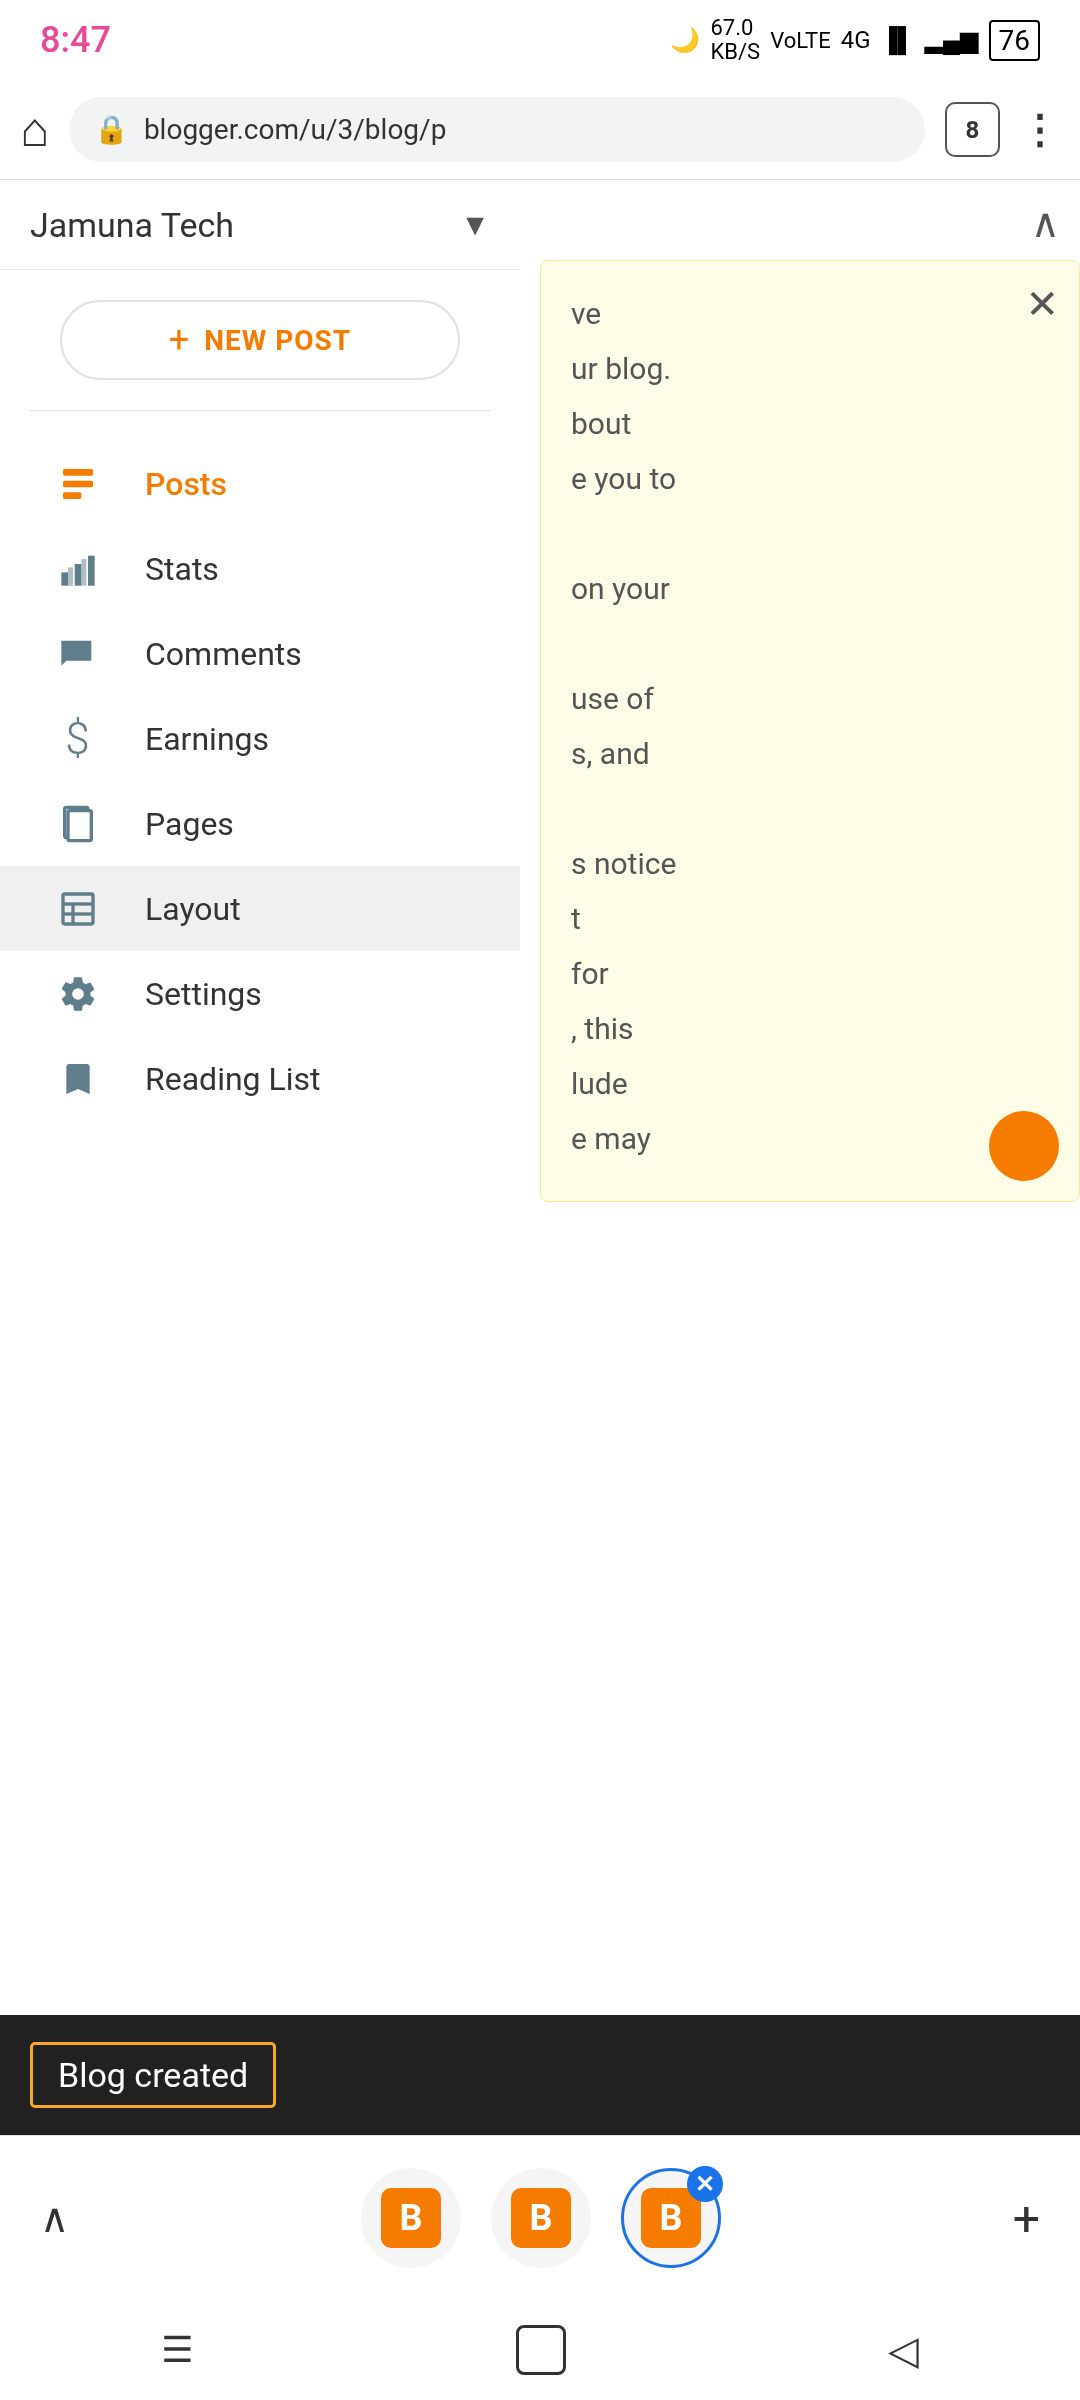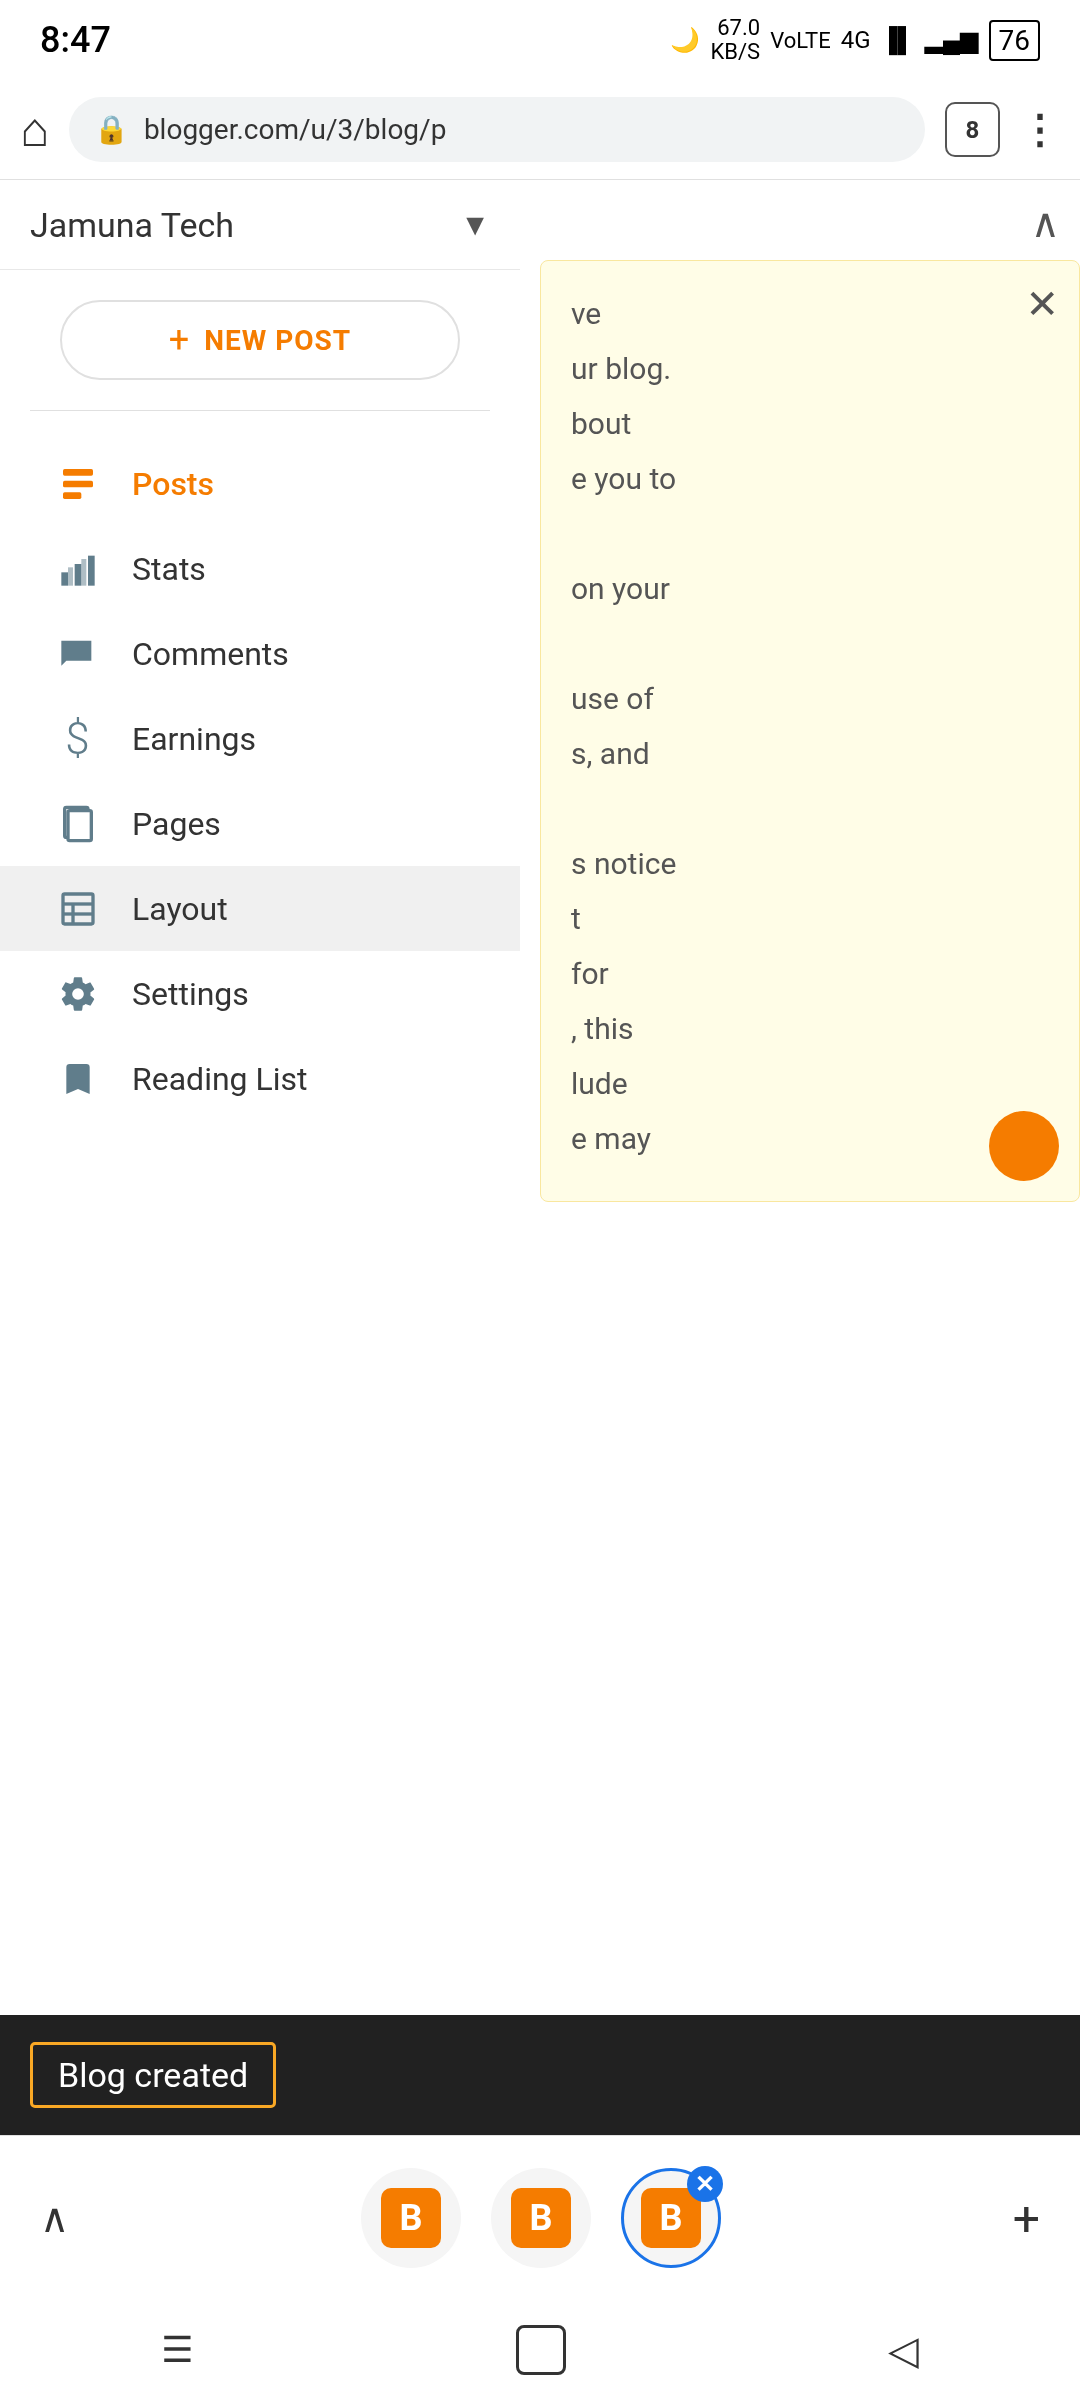--- a/index.html
+++ b/index.html
@@ -21,21 +21,21 @@
       background: #fff;
       display: flex;
       align-items: center;
       justify-content: space-between;
       padding: 0 40px;
     }
 
     .status-time {
       font-size: 36px;
       font-weight: 500;
-      color: #000000;
+      color: #ec4899;
     }
 
     .status-icons {
       display: flex;
       align-items: center;
       gap: 10px;
       font-size: 28px;
       color: #000;
     }
 
@@ -174,21 +174,21 @@
     
     .nav-items {
       padding: 10px 0;
     }
 
     .nav-item {
       display: flex;
       align-items: center;
       height: 85px;
       padding: 0 30px 0 50px;
-      gap: 27px;
+      gap: 40px;
       cursor: pointer;
     }
 
     .nav-item.active {
       background: #f0f0f0;
     }
 
     .nav-icon {
       width: 55px;
       height: 55px;
@@ -403,21 +403,21 @@
       font-size: 40px;
     }
   </style>
 </head>
 <body>
 
 <div class="status-bar">
   <span class="status-time">8:47</span>
   <div class="status-icons">
     <span>🌙</span>
-    <span style="font-size:22px; line-height:1.1; text-align:right;">67.0<br>KB/S</span>
+    <span style="font-size:22px; line-height:1.1; text-align:left;">67.0<br>KB/S</span>
     <span style="font-size:22px;">VoLTE</span>
     <span style="font-size:24px;">4G</span>
     <span>▐▌</span>
     <span>▂▄▆</span>
     <span style="border:2px solid #000; border-radius:4px; padding:2px 8px; font-size:28px;">76</span>
   </div>
 </div>
 
 <div class="browser-bar">
   <span class="home-icon">⌂</span>

